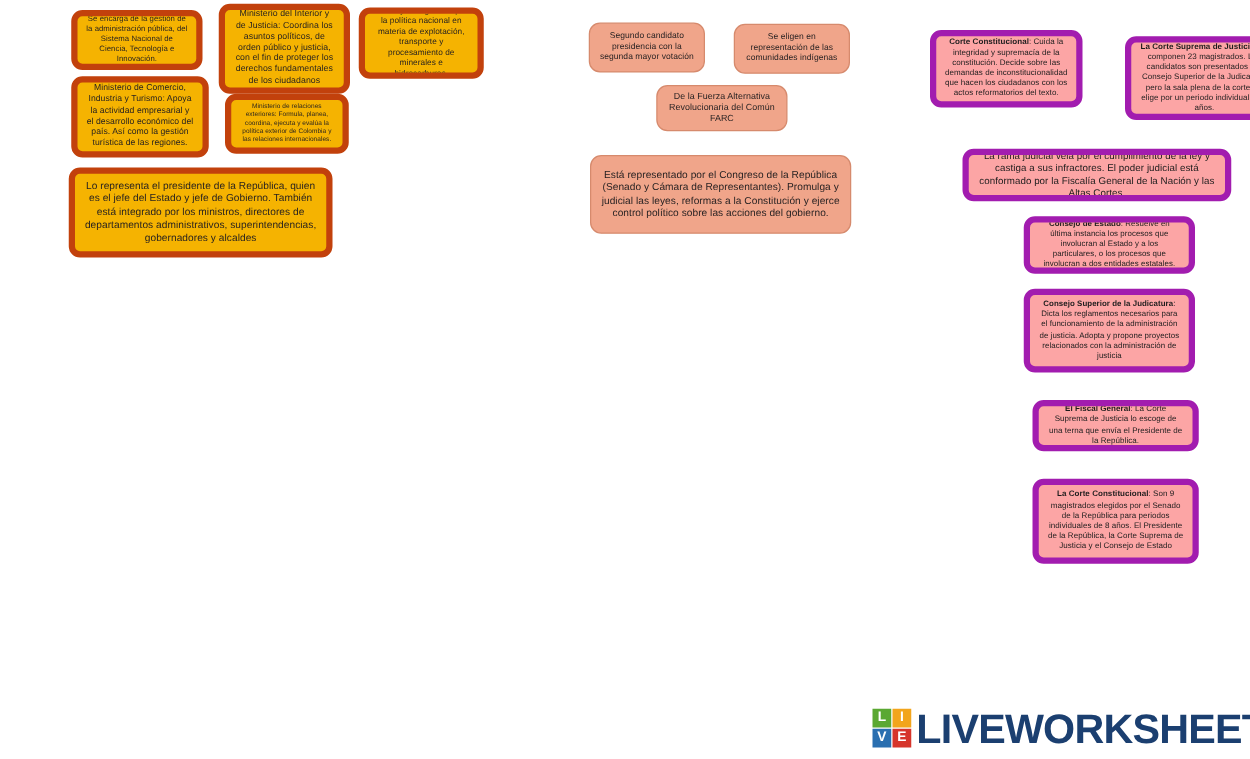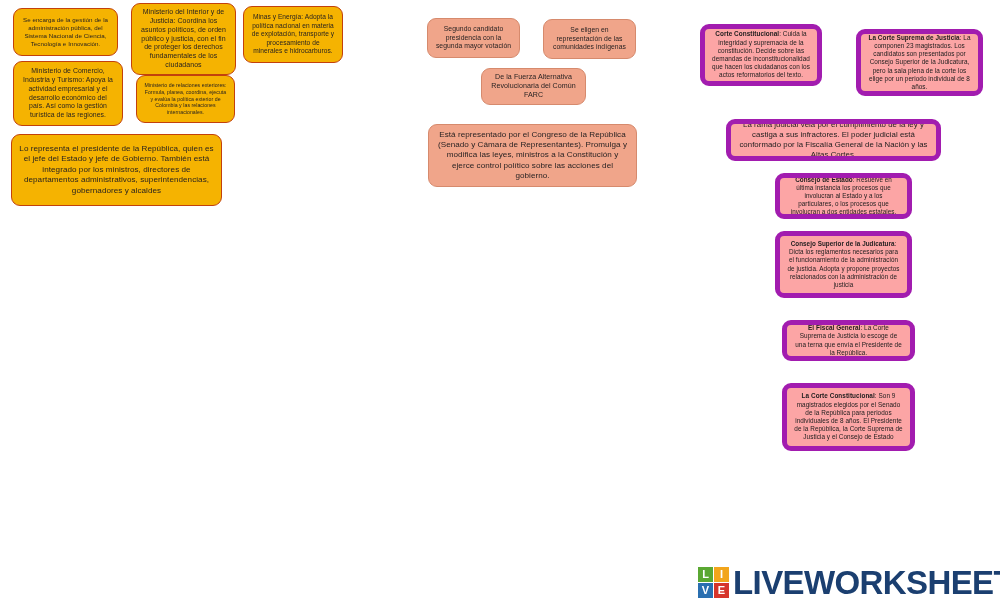--- a/index.html
+++ b/index.html
@@ -26,30 +26,31 @@
     box-sizing: border-box;
     display: flex;
     align-items: center;
     justify-content: center;
     text-align: center;
     border-radius: 9px;
     padding: 7px 7px;
     line-height: 1.28;
     letter-spacing: 0.05px;
     overflow: hidden;
+    margin-left: 44px;
   }
   .node .txt {
     display: block;
     width: 100%;
   }
 
   
   .exec {
     background: #f5b301;
-    border: 1px solid #c2410c;
+    border: 5px solid #c2410c;
     color: #231f20;
   }
 
   
   .legis {
     background: #f0a58a;
     border: 1px solid #d68a6d;
     color: #231f20;
   }
 
@@ -137,21 +138,21 @@
 
   <div class="node legis" style="left:543px; top:19px; width:93px; height:40px; font-size:6.8px;">
     <span class="txt">Se eligen en representación de las comunidades indígenas</span>
   </div>
 
   <div class="node legis" style="left:481px; top:68px; width:105px; height:37px; font-size:7.1px;">
     <span class="txt">De la Fuerza Alternativa Revolucionaria del Común FARC</span>
   </div>
 
   <div class="node legis" style="left:428px; top:124px; width:209px; height:63px; font-size:8.1px;">
-    <span class="txt">Está representado por el Congreso de la República (Senado y Cámara de Representantes). Promulga y modifica las leyes, ministros a la Constitución y ejerce control político sobre las acciones del gobierno.</span>
+    <span class="txt">Está representado por el Congreso de la República (Senado y Cámara de Representantes). Promulga y judicial las leyes, reformas a la Constitución y ejerce control político sobre las acciones del gobierno.</span>
   </div>
 
   <div class="node judi" style="left:700px; top:24px; width:122px; height:62px; font-size:6.4px;">
     <span class="txt">
       <b>Corte Constitucional</b><span>: Cuida la integridad y supremacía de la constitución. Decide sobre las demandas de inconstitucionalidad que hacen los ciudadanos con los actos reformatorios del texto.</span>
     </span>
   </div>
 
   <div class="node judi" style="left:856px; top:29px; width:127px; height:67px; font-size:6.4px;">
     <span class="txt">

